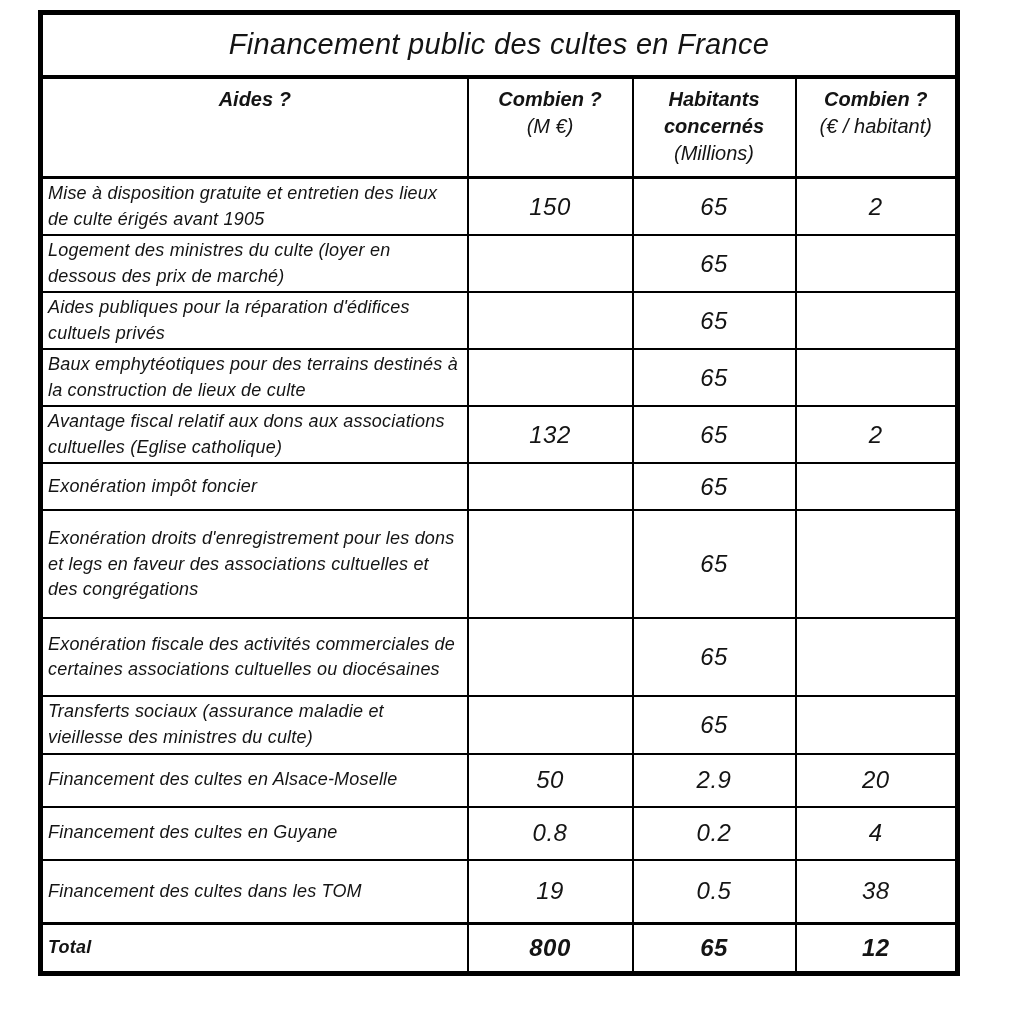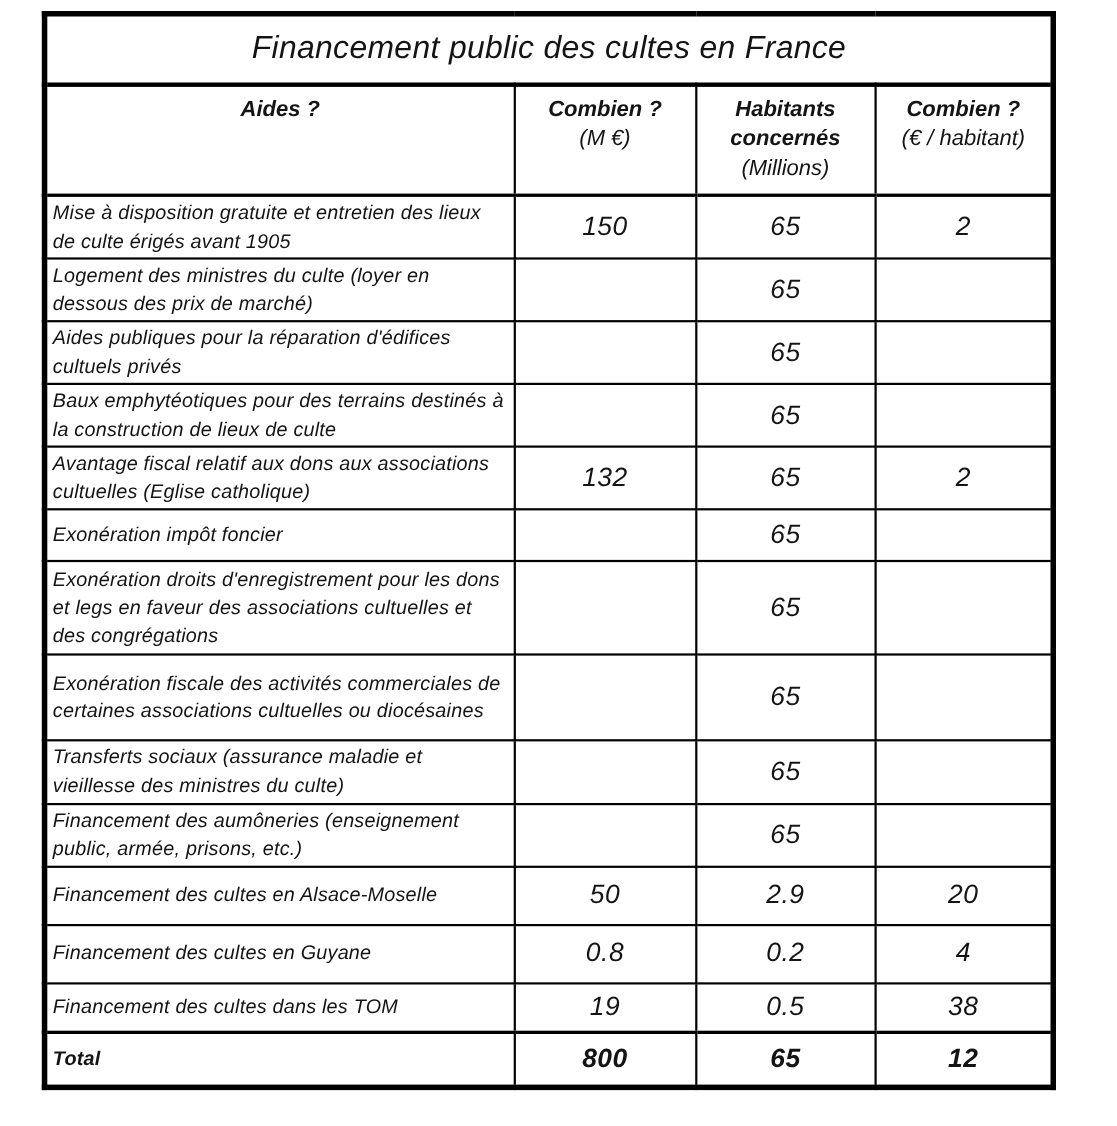--- a/index.html
+++ b/index.html
@@ -145,63 +145,57 @@
       <td class="num">2</td>
     </tr>
 
     <tr style="height:47px">
       <td class="quoi">Exonération impôt foncier</td>
       <td class="num"></td>
       <td class="num">65</td>
       <td class="num"></td>
     </tr>
 
-    <tr style="height:85px">
+    <tr style="height:108px">
       <td class="quoi">Exonération droits d'enregistrement pour les dons et legs en faveur des associations cultuelles et des congrégations</td>
       <td class="num"></td>
       <td class="num">65</td>
       <td class="num"></td>
     </tr>
 
     <tr style="height:78px">
       <td class="quoi">Exonération fiscale des activités commerciales de certaines associations cultuelles ou diocésaines</td>
       <td class="num"></td>
       <td class="num">65</td>
       <td class="num"></td>
     </tr>
 
     <tr style="height:52px">
       <td class="quoi">Transferts sociaux (assurance maladie et vieillesse des ministres du culte)</td>
       <td class="num"></td>
       <td class="num">65</td>
       <td class="num"></td>
     </tr>
 
-    <tr style="height:52px">
-      <td class="quoi">Financement des aumôneries (enseignement public, armée, prisons, etc.)</td>
-      <td class="num"></td>
-      <td class="num">65</td>
-      <td class="num"></td>
-    </tr>
 
     <tr style="height:53px">
       <td class="quoi">Financement des cultes en Alsace-Moselle</td>
       <td class="num">50</td>
       <td class="num">2.9</td>
       <td class="num">20</td>
     </tr>
 
     <tr style="height:53px">
       <td class="quoi">Financement des cultes en Guyane</td>
       <td class="num">0.8</td>
       <td class="num">0.2</td>
       <td class="num">4</td>
     </tr>
 
-    <tr style="height:45px">
+    <tr style="height:64px">
       <td class="quoi">Financement des cultes dans les TOM</td>
       <td class="num">19</td>
       <td class="num">0.5</td>
       <td class="num">38</td>
     </tr>
 
 
     <tr class="total-row" style="height:50px">
       <td class="quoi">Total</td>
       <td class="num">800</td>

